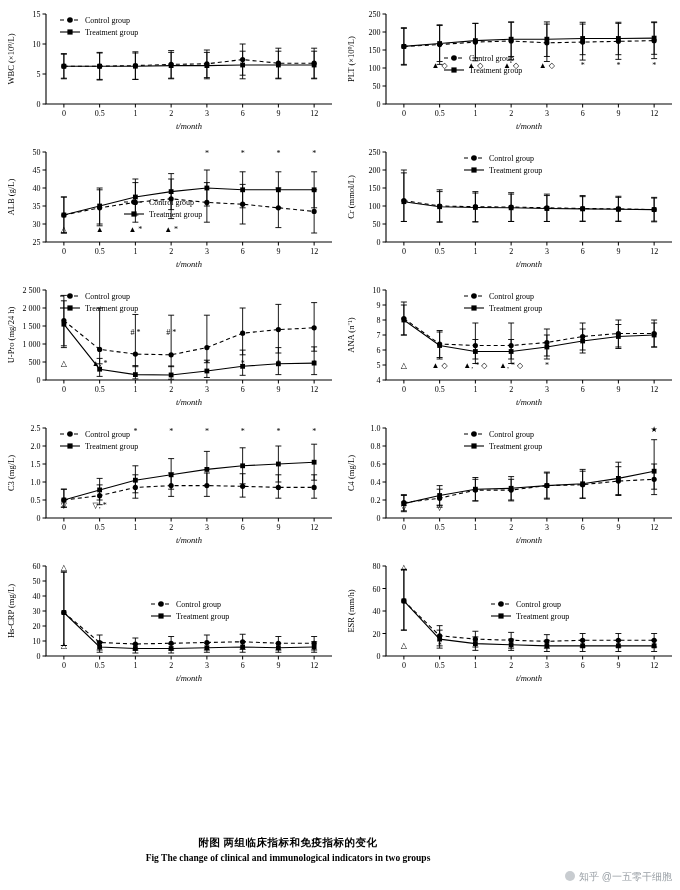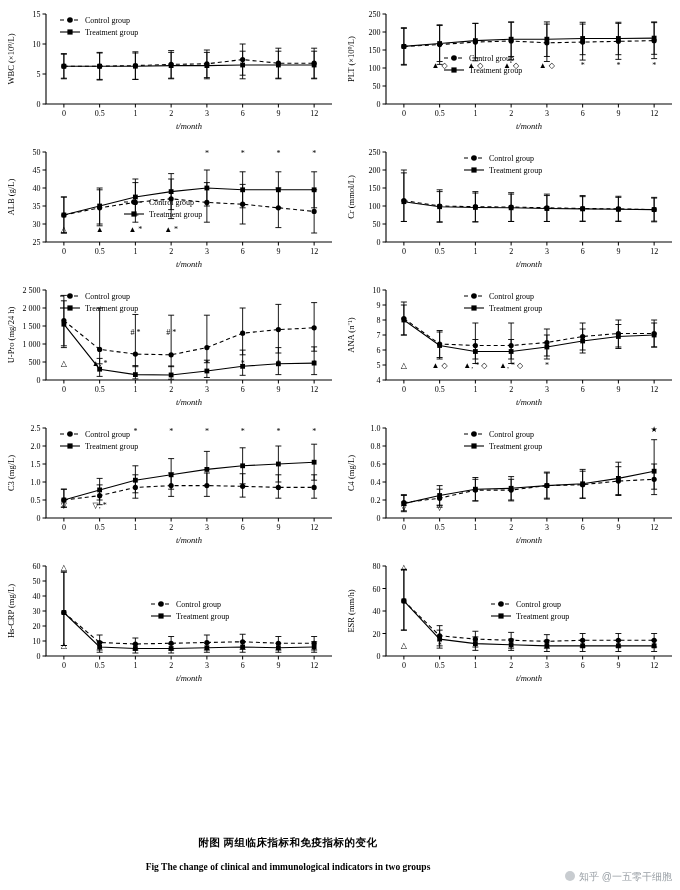--- a/index.html
+++ b/index.html
@@ -13,21 +13,21 @@
   .ticklbl{font-family:"Liberation Serif",serif;font-size:8px;fill:#000;}
   .axname{font-family:"Liberation Serif",serif;font-size:8.5px;fill:#000;}
   .xname{font-family:"Liberation Serif",serif;font-size:8.5px;fill:#000;font-style:italic;}
   .serieslbl{font-family:"Liberation Serif",serif;font-size:8px;fill:#000;}
   .mark{font-family:"Liberation Serif",serif;font-size:8px;fill:#000;}
   .solid{stroke:#000;stroke-width:1.1;fill:none;}
   .dashed{stroke:#000;stroke-width:1.1;fill:none;stroke-dasharray:4 3;}
   .err{stroke:#000;stroke-width:0.9;}
   .caption{position:absolute;left:0;top:836px;width:576px;text-align:center;}
   .cap-cn{font-family:"Liberation Serif",serif;font-size:10.5px;font-weight:bold;letter-spacing:0.5px;}
-  .cap-en{font-family:"Liberation Serif",serif;font-size:9.5px;font-weight:bold;margin-top:12px;}
+  .cap-en{font-family:"Liberation Serif",serif;font-size:9.5px;font-weight:bold;margin-top:3px;}
   .wm{position:absolute;right:8px;bottom:6px;font-family:"Liberation Sans",sans-serif;font-size:10px;color:#9aa0a6;}
   .wm .dot{display:inline-block;width:10px;height:10px;border-radius:50%;background:#c8ccd0;margin-right:4px;vertical-align:-1px;}
 </style>
 </head>
 <body>
 
 <div id="wrap">
   <div class="grid">
     <div class="cell">
         <svg id="p0" width="340" height="138">

